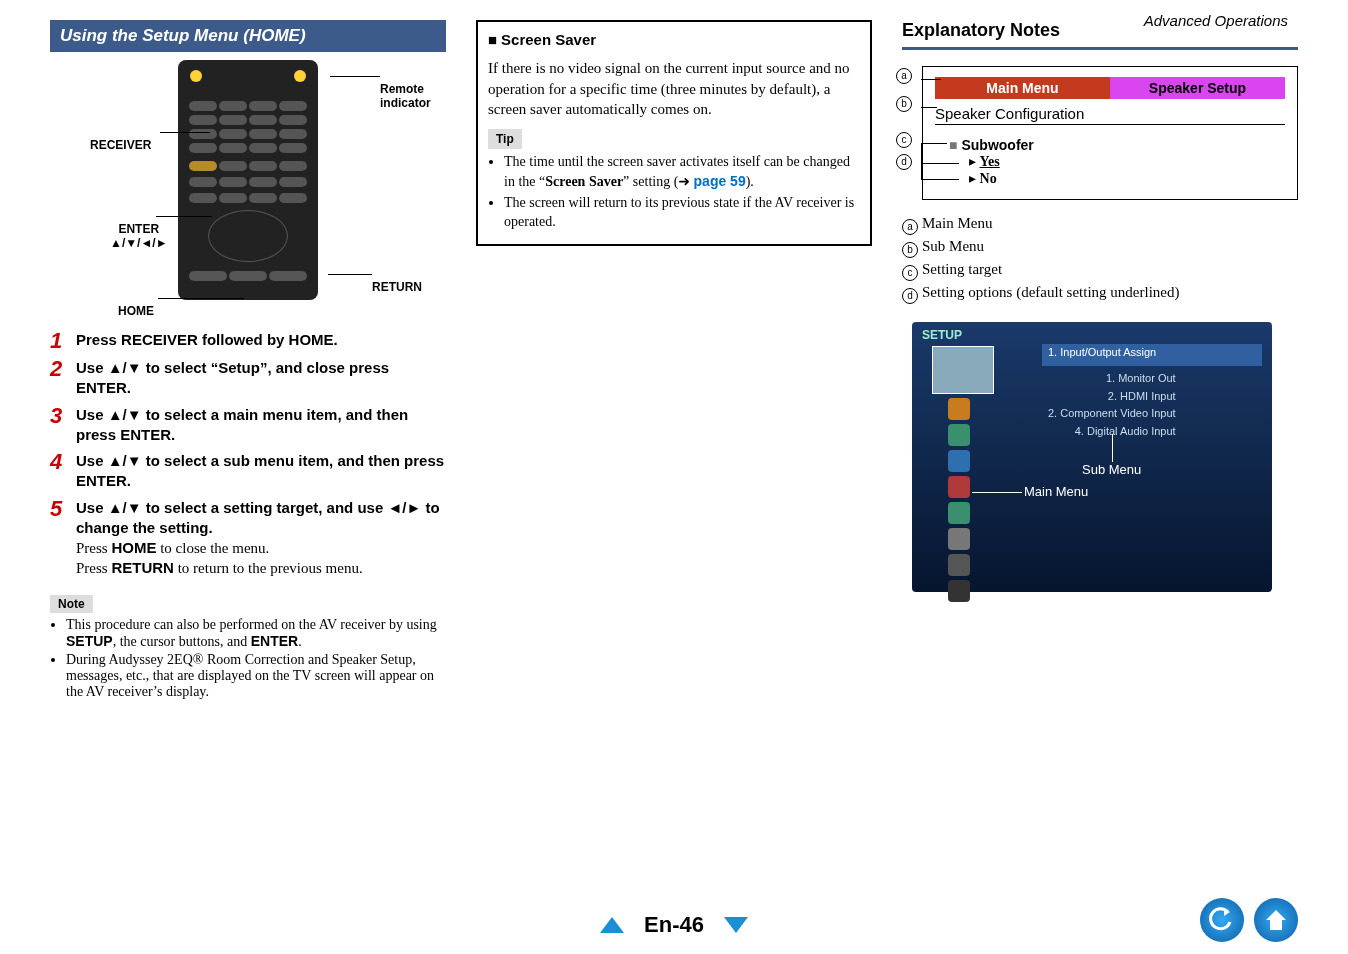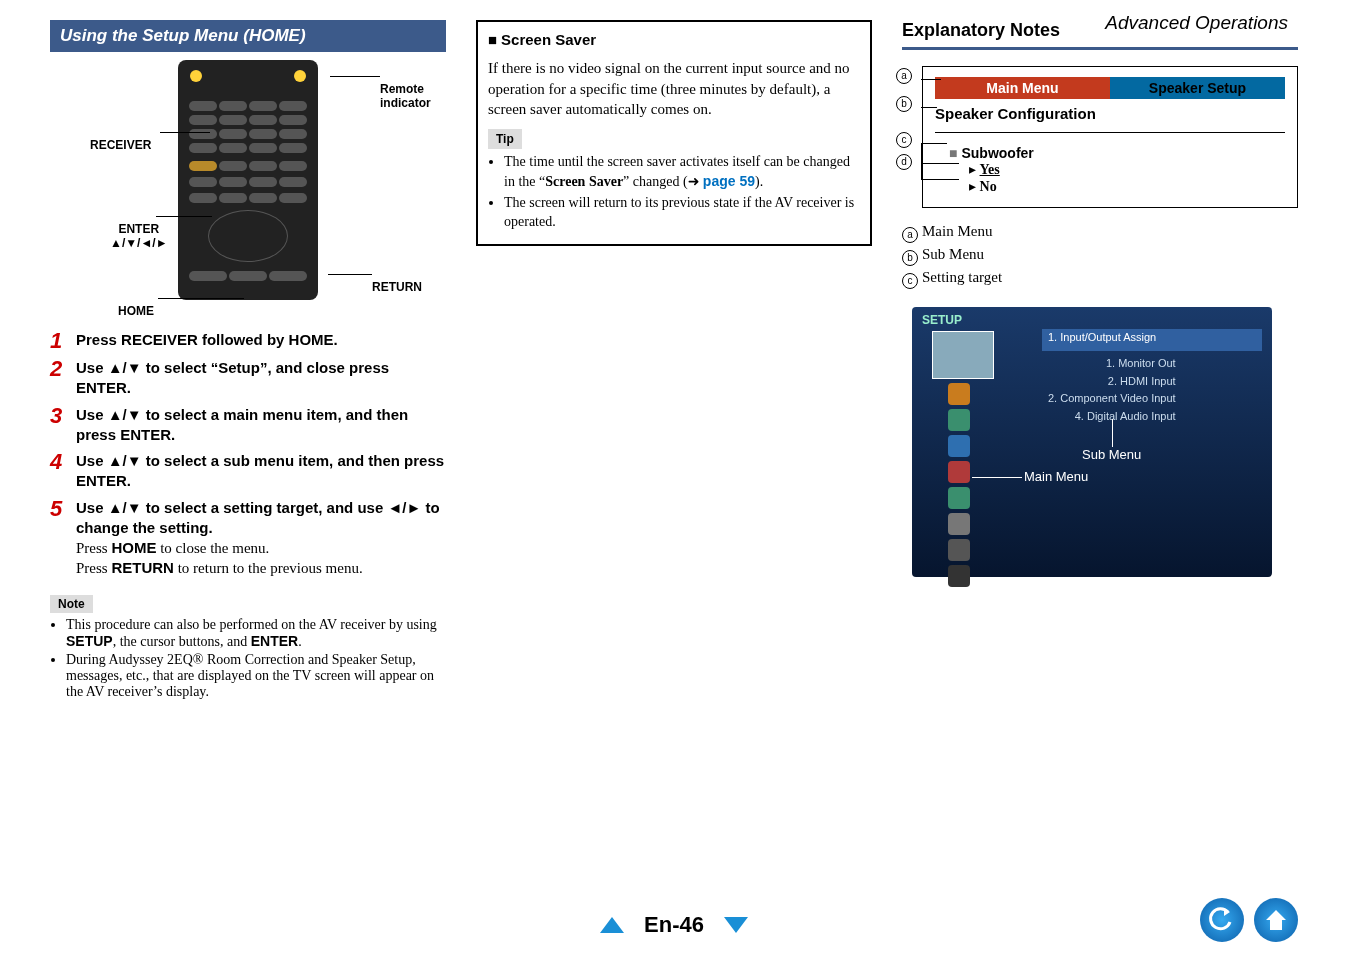--- a/index.html
+++ b/index.html
@@ -21,21 +21,21 @@
   .col {
     flex: 1 1 0;
     min-width: 0;
   }
   .header-right {
     position: absolute;
     top: 12px;
     right: 60px;
     font-style: italic;
     font-family: Arial, sans-serif;
-    font-size: 19px;
+    font-size: 15px;
   }
   .section-bar {
     background: #3c5a8a;
     color: #fff;
     font-family: Arial, sans-serif;
     font-weight: bold;
     font-style: italic;
     padding: 6px 10px;
     font-size: 17px;
     margin-bottom: 8px;
@@ -149,27 +149,27 @@
     font-family: Arial, sans-serif;
     font-weight: bold;
     text-align:center;
     font-size:14px;
     padding:3px 0;
   }
   .tab.active {
     background:#c33a1e;
     color:#fff;
   }
-  .tab.inactive { background:#0369a1; }
+  .tab.inactive { background:#d946ef; }
   .speaker-conf {
     font-family: Arial, sans-serif;
-    font-weight: bold;
+    font-weight: normal;
     font-size: 15px;
     border-bottom: 1px solid #000;
-    padding-bottom: 10px;
+    padding-bottom: 2px;
     margin-bottom: 12px;
     display:inline-block;
     width: calc(100% - 0px);
   }
   .subw { font-family: Arial, sans-serif; font-weight: bold; font-size: 14px; margin-left: 14px; }
   .subw::before{ content:"■"; margin-right:4px; color:#777; }
   .opt-line { font-size: 14px; margin-left: 34px; }
   .opt-line .yes { font-weight: bold; text-decoration: underline; margin-top: 30px; }
   .col3-list { margin: 12px 0 18px 0; line-height: 1.5; font-size: 15px;}
   .num-circle { display:inline-block; width:14px;height:14px;border:1px solid #000;border-radius:50%;text-align:center;font-size:10px;line-height:14px;vertical-align:-2px;margin-right:4px;font-family:Arial,sans-serif;}
@@ -342,21 +342,21 @@
     </ul>
   </div>
 
   <div class="col">
     <div class="col2-box">
       <div class="sub-h">Screen Saver</div>
       <div style="margin-top:8px;">If there is no video signal on the current input source and no operation for a specific time (three minutes by default), a screen saver automatically comes on.</div>
       <div class="tip-tag">Tip</div>
       <ul class="bullets">
         <li>
-          <span>The time until the screen saver activates itself can be changed in the “</span><b>Screen Saver</b><span>” changed (➜ </span><span class="link">page 59</span><span>).</span>
+          <span>The time until the screen saver activates itself can be changed in the “</span><b>Screen Saver</b><span>” setting (➜ </span><span class="link">page 59</span><span>).</span>
         </li>
         <li>The screen will return to its previous state if the AV receiver is operated.</li>
       </ul>
     </div>
   </div>
 
   <div class="col">
     <div class="col3-title">Explanatory Notes</div>
     <div class="col3-rule"></div>
 
@@ -382,20 +382,21 @@
         <div class="subw">Subwoofer</div>
         <div class="opt-line">▸ <span class="yes">Yes</span></div>
         <div class="opt-line">▸ <b>No</b></div>
       </div>
     </div>
 
     <div class="col3-list">
       <div><span class="num-circle">a</span><span>Main Menu</span></div>
       <div><span class="num-circle">b</span><span>Sub Menu</span></div>
       <div><span class="num-circle">c</span><span>Setting target</span></div>
+      <div><span class="num-circle">d</span><span>Setting options (default setting underlined)</span></div>
     </div>
 
     <div class="setup-screenshot">
       <div class="title">SETUP</div>
       <div class="thumb"></div>
       <div class="iconcol">
         <div style="background:#c97c1e;"></div>
         <div style="background:#3a8f6e;"></div>
         <div style="background:#2e6fb0;"></div>
         <div style="background:#b03a3a;"></div>

